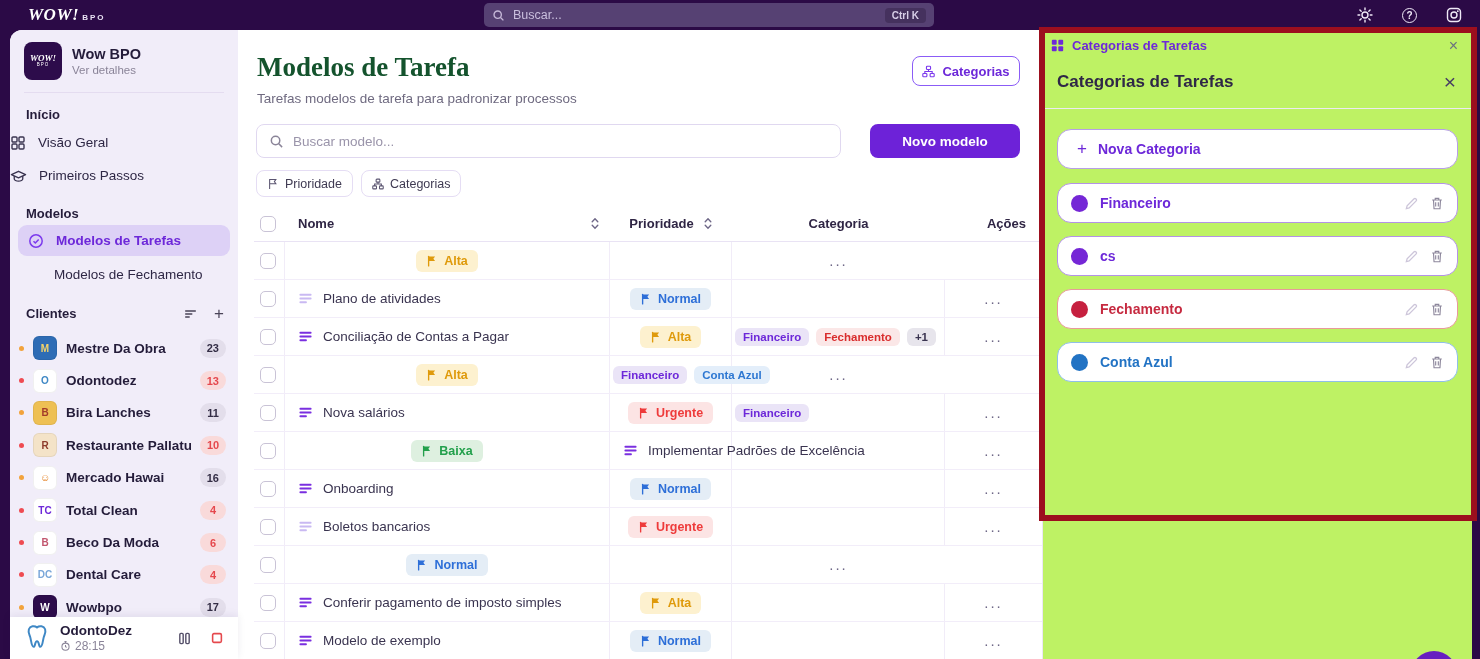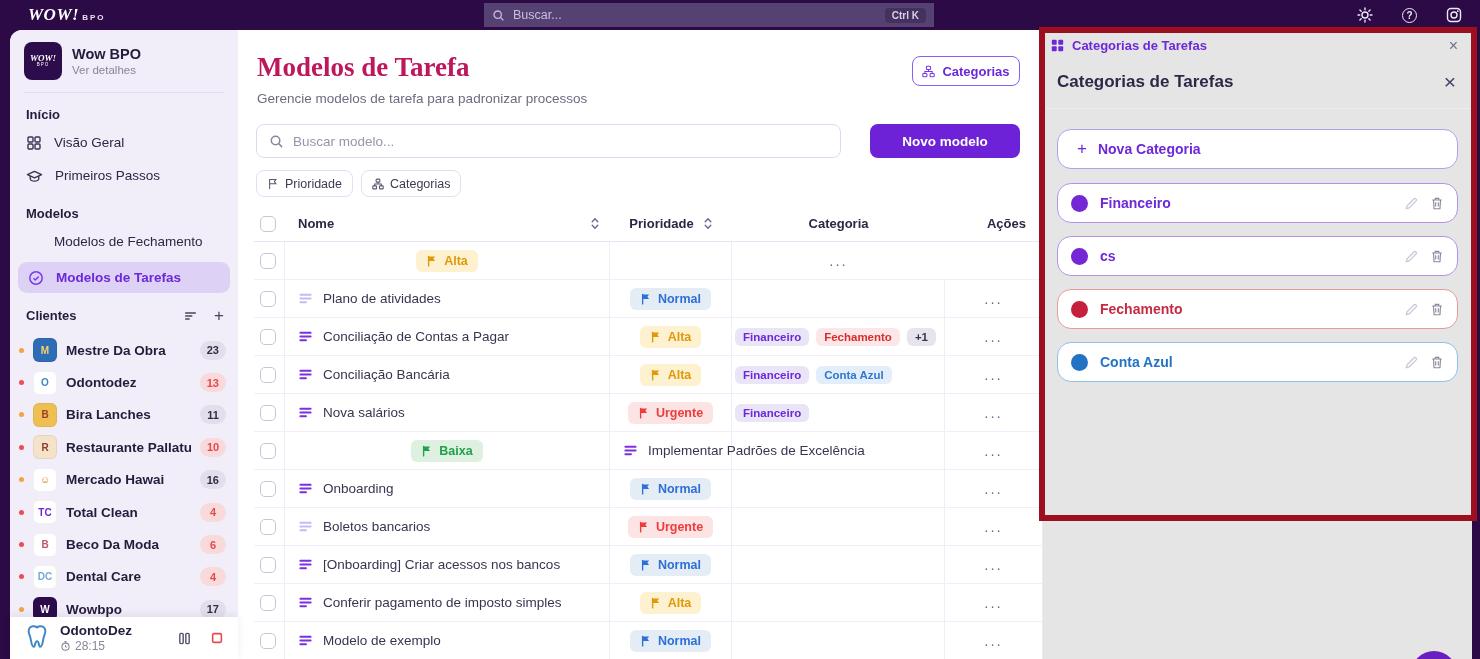--- a/index.html
+++ b/index.html
@@ -4,39 +4,39 @@
 <style>
   * { margin:0; padding:0; box-sizing:border-box; }
   html,body { width:1480px; height:659px; overflow:hidden; }
   body { background:#2b0a46; font-family:"Liberation Sans","DejaVu Sans",sans-serif; position:relative; }
 
   
   .topbar { position:absolute; left:0; top:0; width:1480px; height:30px; display:flex; align-items:center; }
   .logo { margin-left:28px; display:flex; align-items:baseline; color:#fff; }
   .logo-main { font-family:"Liberation Serif","DejaVu Serif",serif; font-style:italic; font-weight:700; font-size:17px; letter-spacing:.5px; }
   .logo-suffix { font-size:8px; letter-spacing:2px; margin-left:3px; font-weight:700; color:#e9e2f4; }
-  .top-search { position:absolute; left:484px; top:3px; width:450px; height:24px; background:#564173; border-radius:0; display:flex; align-items:center; padding:0 8px; }
+  .top-search { position:absolute; left:484px; top:3px; width:450px; height:24px; background:#564173; border-radius:5px; display:flex; align-items:center; padding:0 8px; }
   .top-search .ph { color:#c9bedd; font-size:12.5px; margin-left:8px; flex:1; }
   .kbd { background:#45315e; color:#d8cfe8; font-size:10px; font-weight:700; border-radius:4px; padding:2px 7px; }
   .top-icons { position:absolute; right:18px; top:0; height:30px; display:flex; align-items:center; gap:29px; }
   .help-circle { width:15px; height:15px; border:1.4px solid #efe9f7; border-radius:50%; color:#efe9f7; font-size:10px; font-weight:700; display:flex; align-items:center; justify-content:center; }
 
   
   .app { position:absolute; left:10px; top:30px; width:1462px; height:629px; display:flex; border-top-left-radius:12px; overflow:hidden; background:#fff; }
 
   
   .sidebar { width:228px; background:#f1edf9; position:relative; flex:none; }
   .profile { margin:12px 14px 0 14px; display:flex; gap:10px; align-items:center; padding-bottom:12px; border-bottom:1px solid #e4dcf0; }
   .org-logo { width:38px; height:38px; background:#2d0c4b; border-radius:8px; color:#fff; display:flex; flex-direction:column; align-items:center; justify-content:center; line-height:1; }
   .org-logo b { font-family:"Liberation Serif","DejaVu Serif",serif; font-style:italic; font-size:9px; }
   .org-logo i { font-style:normal; font-size:4.5px; letter-spacing:1px; }
   .org-name { font-size:14.5px; font-weight:700; color:#241c3a; }
   .org-sub { font-size:11.5px; color:#8a8498; margin-top:2px; }
   .side-section { margin:14px 0 4px 16px; font-size:13px; font-weight:700; color:#241c3a; }
-  .nav-item { height:33px; display:flex; align-items:center; gap:12px; padding-left:16px; font-size:13.5px; color:#2e2745; font-weight:500; cursor:pointer; }
+  .nav-item { height:33px; display:flex; align-items:center; gap:12px; font-size:13.5px; color:#2e2745; font-weight:500; cursor:pointer; }
   .nav-item.active-pill { margin:4px 8px 0 8px; padding-left:10px; height:31px; background:#ddd1f6; border-radius:9px; color:#6d28d9; font-weight:600; }
   .nav-item.indent { padding-left:44px; }
   .clients-header { margin:14px 14px 0 16px; display:flex; align-items:center; }
   .clients-header .lbl { font-size:13px; font-weight:700; color:#241c3a; flex:1; }
   .clients-header .hicon { margin-left:16px; cursor:pointer; color:#4a4458; display:flex; }
   .plus-glyph { font-size:17px; color:#4a4458; line-height:1; font-weight:500; }
   .clients-list { margin-top:10px; }
   .client-row { height:32.4px; display:flex; align-items:center; padding:0 12px 0 9px; gap:9px; cursor:pointer; }
   .dot { width:5px; height:5px; border-radius:50%; flex:none; }
   .dot.orange { background:#f2a33c; } .dot.red { background:#ef4b52; }
@@ -49,21 +49,21 @@
   
   .timerbar { position:absolute; left:10px; top:617px; width:228px; height:42px; background:#fff; z-index:6; display:flex; align-items:center; padding:0 14px 0 12px; box-shadow:0 -2px 8px rgba(40,20,80,.08); }
   .timer-texts { margin-left:8px; }
   .timer-client { font-size:13.5px; font-weight:700; color:#241c3a; }
   .timer-time { font-size:12px; color:#8a8498; display:flex; align-items:center; gap:4px; margin-top:1px; }
   .timer-btn { margin-left:auto; cursor:pointer; display:flex; }
   .timer-btn + .timer-btn { margin-left:18px; }
 
   
   .main { flex:1; background:#fff; position:relative; }
-  .page-title { position:absolute; left:19px; top:22px; font-family:"Liberation Serif","DejaVu Serif",serif; font-weight:700; font-size:27px; color:#be185d; }
+  .page-title { position:absolute; left:19px; top:22px; font-family:"Liberation Serif","DejaVu Serif",serif; font-weight:700; font-size:27px; color:#14532d; }
   .page-sub { position:absolute; left:19px; top:61px; font-size:13.5px; color:#6f6a80; }
   .cat-btn { position:absolute; left:674px; top:26px; width:108px; height:30px; border:1px solid #8b5cf6; border-radius:8px; background:#fff; display:flex; align-items:center; justify-content:center; gap:7px; color:#6d28d9; font-size:13px; font-weight:600; cursor:pointer; }
   .search-row { position:absolute; left:18px; top:94px; width:764px; display:flex; }
   .model-search { width:585px; height:34px; border:1px solid #e0d8f0; border-radius:8px; display:flex; align-items:center; padding:0 12px; gap:9px; background:#fff; }
   .model-search input { border:none; outline:none; flex:1; font-size:13.5px; color:#b91c1c; font-family:inherit; }
   .model-search input::placeholder { color:#9a94aa; }
   .new-btn { margin-left:29px; width:150px; height:34px; background:#6d22d8; border:none; border-radius:8px; color:#fff; font-size:13.5px; font-weight:700; cursor:pointer; font-family:inherit; }
   .chips-row { position:absolute; left:18px; top:140px; display:flex; gap:8px; }
   .filter-chip { height:27px; border:1px solid #e5ddf4; border-radius:8px; background:#fff; display:flex; align-items:center; gap:6px; padding:0 10px; font-size:12.5px; color:#3f3a52; font-weight:500; cursor:pointer; }
 
@@ -84,21 +84,21 @@
   .th-right { justify-content:flex-end; display:flex; padding-right:16px; }
   .td-prio { justify-content:center; }
   .prio-badge { display:inline-flex; align-items:center; gap:6px; padding:4px 10px; border-radius:6px; font-size:12.5px; font-weight:600; }
   .td-cat { gap:7px; padding-left:3px; }
   .cat-chip { padding:3px 8px; border-radius:6px; font-size:11.5px; font-weight:600; white-space:nowrap; }
   .td-act { justify-content:center; }
   .dots { color:#6e6787; font-size:15px; letter-spacing:2px; cursor:pointer; line-height:0.4; }
   .drag { display:flex; cursor:grab; }
 
   
-  .drawer { position:absolute; left:1042px; top:30px; width:430px; height:629px; background:#e5e5e5; border-left:1px solid #ece8f4; z-index:5; }
+  .drawer { position:absolute; left:1042px; top:30px; width:430px; height:629px; background:#bef264; border-left:1px solid #ece8f4; z-index:5; }
   .drawer-tab { height:31px; display:flex; align-items:center; padding:0 14px 0 8px; gap:8px; }
   .drawer-tab .tab-label { font-size:13px; font-weight:600; color:#6d28d9; flex:1; }
   .x-small { color:#6b7280; font-size:16px; cursor:pointer; line-height:1; }
   .drawer-titlerow { display:flex; align-items:center; padding:10px 16px 16px 14px; }
   .drawer-title { font-size:17px; font-weight:700; color:#2f2747; flex:1; }
   .x-big { color:#463d63; font-size:21px; cursor:pointer; line-height:1; font-weight:400; }
   .drawer-divider { height:1px; background:#eceaf2; }
   .drawer-content { padding:20px 14px 0 14px; }
   .new-cat-btn { width:100%; height:40px; border:1.5px solid #b79fe6; border-radius:14px; background:#fff; display:flex; align-items:center; gap:11px; padding-left:19px; color:#6d28d9; font-size:14px; font-weight:600; cursor:pointer; font-family:inherit; margin-bottom:14px; }
   .new-cat-btn .plus { font-size:17px; font-weight:400; }
@@ -178,32 +178,32 @@
       <span style="display:flex">
         <svg width="17" height="16" viewBox="0 0 18 16" fill="none" stroke="#3a3450" stroke-width="1.4" stroke-linejoin="round">
             <path d="M9 3 1.5 6.5 9 10l7.5-3.5z"></path>
             <path d="M4.5 8v3.2c0 1 2 2.3 4.5 2.3s4.5-1.3 4.5-2.3V8"></path>
           </svg>
       </span>
       <span>Primeiros Passos</span>
     </div>
 
     <div class="side-section">Modelos</div>
-    <div class="nav-item indent" style="margin-top:2px">
-      <span>Modelos de Fechamento</span>
-    </div>
     <div class="nav-item active-pill">
       <span style="display:flex">
         <svg width="16" height="16" viewBox="0 0 16 16" fill="none" stroke="#7c3aed" stroke-width="1.5">
             <circle cx="8" cy="8" r="6.2"></circle>
             <path d="M5.5 8.2l1.8 1.8 3.4-3.6"></path>
           </svg>
       </span>
       <span>Modelos de Tarefas</span>
     </div>
+    <div class="nav-item indent" style="margin-top:2px">
+      <span>Modelos de Fechamento</span>
+    </div>
 
     <div class="clients-header">
       <span class="lbl">Clientes</span>
       <span class="hicon">
         <svg width="15" height="14" viewBox="0 0 16 16" fill="none" stroke="#4a4458" stroke-width="1.6" stroke-linecap="round">
             <path d="M2.5 4.5h11M2.5 8h7M2.5 11.5h4"></path>
           </svg>
       </span>
       <span class="hicon plus-glyph">+</span>
     </div>
@@ -260,21 +260,21 @@
           <span class="dot orange"></span>
           <span class="avatar" style="background:#2d0c4b;color:#ffffff">W</span>
           <span class="client-name">Wowbpo</span>
           <span class="count-badge gray">17</span>
         </div>
       </div>
   </div>
 
   <div class="main">
     <div class="page-title">Modelos de Tarefa</div>
-    <div class="page-sub">Gerencie modelos de tarefa para padronizar processos</div>
+    <div class="page-sub">Tarefas modelos de tarefa para padronizar processos</div>
 
     <button class="cat-btn">
       <span style="display:flex">
         <svg width="13" height="13" viewBox="0 0 16 16" fill="none" stroke="#7c3aed" stroke-width="1.4">
             <rect x="5.5" y="1.5" width="5" height="4" rx="1"></rect>
             <rect x="1" y="10.5" width="5" height="4" rx="1"></rect>
             <rect x="10" y="10.5" width="5" height="4" rx="1"></rect>
             <path d="M8 5.5V8M3.5 10.5V8h9v2.5"></path>
           </svg>
       </span>
@@ -424,125 +424,113 @@
               <span class="cat-chip" style="background:#e7e5ec;color:#3a3450">+1</span>
             </div>
             <div class="td td-act">
               <span class="dots">...</span>
             </div>
           </div>
           <div class="trow">
             <div class="td td-check">
               <span class="checkbox"></span>
             </div>
+            <div class="td td-prio">
+              <span class="prio-badge" style="background:#fdf1cf;color:#df9a0b">
+                <svg width="12" height="12" viewBox="0 0 16 16" fill="none">
+                  <path d="M3.5 2v12.5" stroke="#df9a0b" stroke-width="1.8" stroke-linecap="round"></path>
+                  <path d="M3.5 2h8.6l-2.3 3 2.3 3H3.5z" fill="#df9a0b"></path>
+                </svg>
+                <span>Alta</span>
+              </span>
+            </div>
+            <div class="td td-cat">
+              <span class="cat-chip" style="background:#eae4f7;color:#6d28d9">Financeiro</span>
+              <span class="cat-chip" style="background:#e3eefa;color:#2e78d2">Conta Azul</span>
+            </div>
+            <div class="td td-act">
+              <span class="dots">...</span>
+            </div>
+          </div>
+          <div class="trow">
+            <div class="td td-check">
+              <span class="checkbox"></span>
+            </div>
             <div class="td td-name">
               <span class="drag">
                 <svg width="15" height="15" viewBox="0 0 16 16">
                   <g stroke="#7a2fe0" stroke-width="2" stroke-linecap="round">
                     <path d="M2.5 4h11"></path>
                     <path d="M2.5 8h11"></path>
                     <path d="M2.5 12h6"></path>
                   </g>
                 </svg>
               </span>
-              <span class="row-name">Conciliação Bancária</span>
-            </div>
-            <div class="td td-prio">
-              <span class="prio-badge" style="background:#fdf1cf;color:#df9a0b">
-                <svg width="12" height="12" viewBox="0 0 16 16" fill="none">
-                  <path d="M3.5 2v12.5" stroke="#df9a0b" stroke-width="1.8" stroke-linecap="round"></path>
-                  <path d="M3.5 2h8.6l-2.3 3 2.3 3H3.5z" fill="#df9a0b"></path>
-                </svg>
-                <span>Alta</span>
+              <span class="row-name">Nova salários</span>
+            </div>
+            <div class="td td-prio">
+              <span class="prio-badge" style="background:#fce4e4;color:#ee3b3b">
+                <svg width="12" height="12" viewBox="0 0 16 16" fill="none">
+                  <path d="M3.5 2v12.5" stroke="#ee3b3b" stroke-width="1.8" stroke-linecap="round"></path>
+                  <path d="M3.5 2h8.6l-2.3 3 2.3 3H3.5z" fill="#ee3b3b"></path>
+                </svg>
+                <span>Urgente</span>
               </span>
             </div>
             <div class="td td-cat">
               <span class="cat-chip" style="background:#eae4f7;color:#6d28d9">Financeiro</span>
-              <span class="cat-chip" style="background:#e3eefa;color:#2e78d2">Conta Azul</span>
-            </div>
-            <div class="td td-act">
-              <span class="dots">...</span>
-            </div>
-          </div>
-          <div class="trow">
-            <div class="td td-check">
-              <span class="checkbox"></span>
+            </div>
+            <div class="td td-act">
+              <span class="dots">...</span>
+            </div>
+          </div>
+          <div class="trow">
+            <div class="td td-check">
+              <span class="checkbox"></span>
+            </div>
+            <div class="td td-prio">
+              <span class="prio-badge" style="background:#def0e0;color:#23a04c">
+                <svg width="12" height="12" viewBox="0 0 16 16" fill="none">
+                  <path d="M3.5 2v12.5" stroke="#23a04c" stroke-width="1.8" stroke-linecap="round"></path>
+                  <path d="M3.5 2h8.6l-2.3 3 2.3 3H3.5z" fill="#23a04c"></path>
+                </svg>
+                <span>Baixa</span>
+              </span>
             </div>
             <div class="td td-name">
               <span class="drag">
                 <svg width="15" height="15" viewBox="0 0 16 16">
                   <g stroke="#7a2fe0" stroke-width="2" stroke-linecap="round">
                     <path d="M2.5 4h11"></path>
                     <path d="M2.5 8h11"></path>
                     <path d="M2.5 12h6"></path>
                   </g>
                 </svg>
               </span>
-              <span class="row-name">Nova salários</span>
-            </div>
-            <div class="td td-prio">
-              <span class="prio-badge" style="background:#fce4e4;color:#ee3b3b">
-                <svg width="12" height="12" viewBox="0 0 16 16" fill="none">
-                  <path d="M3.5 2v12.5" stroke="#ee3b3b" stroke-width="1.8" stroke-linecap="round"></path>
-                  <path d="M3.5 2h8.6l-2.3 3 2.3 3H3.5z" fill="#ee3b3b"></path>
-                </svg>
-                <span>Urgente</span>
-              </span>
-            </div>
-            <div class="td td-cat">
-              <span class="cat-chip" style="background:#eae4f7;color:#6d28d9">Financeiro</span>
-            </div>
-            <div class="td td-act">
-              <span class="dots">...</span>
-            </div>
-          </div>
-          <div class="trow">
-            <div class="td td-check">
-              <span class="checkbox"></span>
-            </div>
-            <div class="td td-prio">
-              <span class="prio-badge" style="background:#def0e0;color:#23a04c">
-                <svg width="12" height="12" viewBox="0 0 16 16" fill="none">
-                  <path d="M3.5 2v12.5" stroke="#23a04c" stroke-width="1.8" stroke-linecap="round"></path>
-                  <path d="M3.5 2h8.6l-2.3 3 2.3 3H3.5z" fill="#23a04c"></path>
-                </svg>
-                <span>Baixa</span>
-              </span>
+              <span class="row-name">Implementar Padrões de Excelência</span>
+            </div>
+            <div class="td td-cat"></div>
+            <div class="td td-act">
+              <span class="dots">...</span>
+            </div>
+          </div>
+          <div class="trow">
+            <div class="td td-check">
+              <span class="checkbox"></span>
             </div>
             <div class="td td-name">
               <span class="drag">
                 <svg width="15" height="15" viewBox="0 0 16 16">
                   <g stroke="#7a2fe0" stroke-width="2" stroke-linecap="round">
                     <path d="M2.5 4h11"></path>
                     <path d="M2.5 8h11"></path>
                     <path d="M2.5 12h6"></path>
                   </g>
                 </svg>
               </span>
-              <span class="row-name">Implementar Padrões de Excelência</span>
-            </div>
-            <div class="td td-cat"></div>
-            <div class="td td-act">
-              <span class="dots">...</span>
-            </div>
-          </div>
-          <div class="trow">
-            <div class="td td-check">
-              <span class="checkbox"></span>
-            </div>
-            <div class="td td-name">
-              <span class="drag">
-                <svg width="15" height="15" viewBox="0 0 16 16">
-                  <g stroke="#7a2fe0" stroke-width="2" stroke-linecap="round">
-                    <path d="M2.5 4h11"></path>
-                    <path d="M2.5 8h11"></path>
-                    <path d="M2.5 12h6"></path>
-                  </g>
-                </svg>
-              </span>
               <span class="row-name">Onboarding</span>
             </div>
             <div class="td td-prio">
               <span class="prio-badge" style="background:#e4edf6;color:#2e6fd8">
                 <svg width="12" height="12" viewBox="0 0 16 16" fill="none">
                   <path d="M3.5 2v12.5" stroke="#2e6fd8" stroke-width="1.8" stroke-linecap="round"></path>
                   <path d="M3.5 2h8.6l-2.3 3 2.3 3H3.5z" fill="#2e6fd8"></path>
                 </svg>
                 <span>Normal</span>
               </span>
@@ -578,32 +566,20 @@
               </span>
             </div>
             <div class="td td-cat"></div>
             <div class="td td-act">
               <span class="dots">...</span>
             </div>
           </div>
           <div class="trow">
             <div class="td td-check">
               <span class="checkbox"></span>
-            </div>
-            <div class="td td-name">
-              <span class="drag">
-                <svg width="15" height="15" viewBox="0 0 16 16">
-                  <g stroke="#7a2fe0" stroke-width="2" stroke-linecap="round">
-                    <path d="M2.5 4h11"></path>
-                    <path d="M2.5 8h11"></path>
-                    <path d="M2.5 12h6"></path>
-                  </g>
-                </svg>
-              </span>
-              <span class="row-name">[Onboarding] Criar acessos nos bancos</span>
             </div>
             <div class="td td-prio">
               <span class="prio-badge" style="background:#e4edf6;color:#2e6fd8">
                 <svg width="12" height="12" viewBox="0 0 16 16" fill="none">
                   <path d="M3.5 2v12.5" stroke="#2e6fd8" stroke-width="1.8" stroke-linecap="round"></path>
                   <path d="M3.5 2h8.6l-2.3 3 2.3 3H3.5z" fill="#2e6fd8"></path>
                 </svg>
                 <span>Normal</span>
               </span>
             </div>

